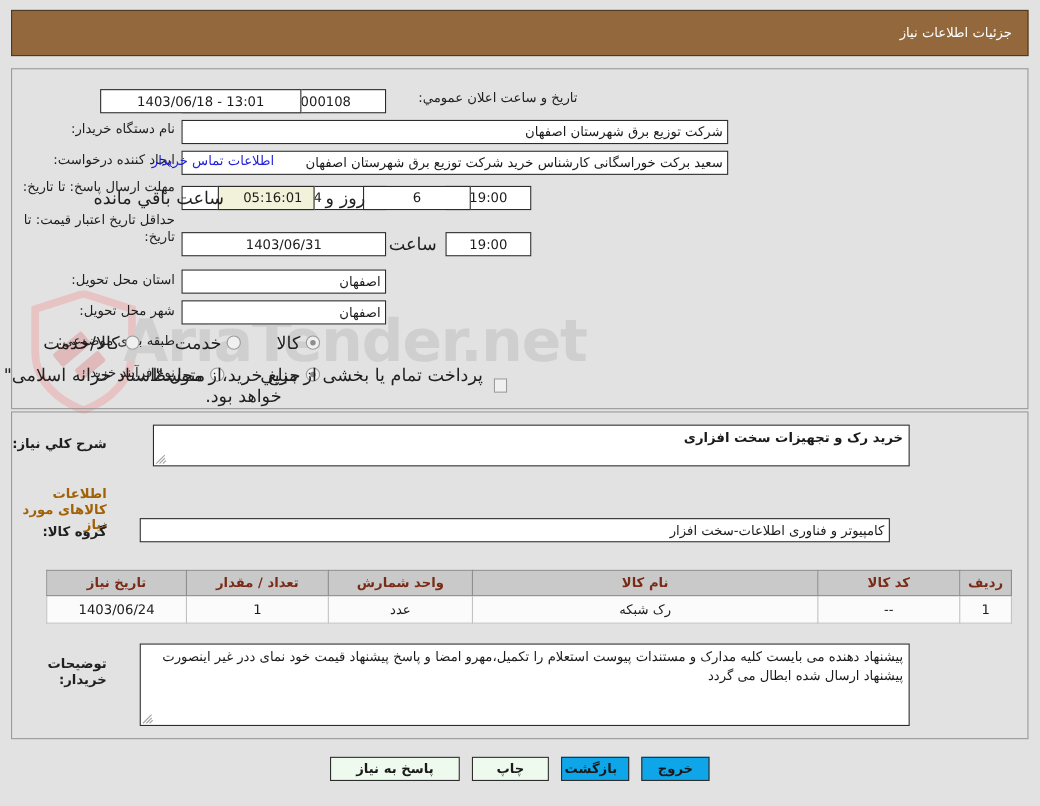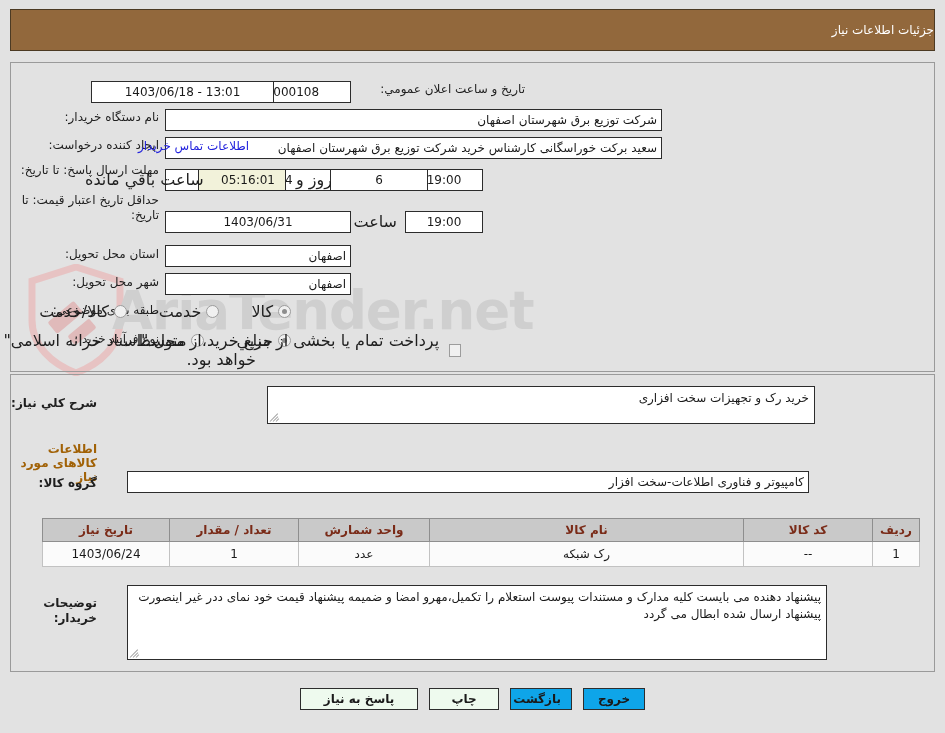--- a/index.html
+++ b/index.html
@@ -56,21 +56,21 @@
     width: 925px;
     height: 42px;
     box-sizing: border-box;
     background: #92683c;
     border: 1px solid #4c3a23;
     color: #ffffff;
     font-size: 12px;
     display: flex;
     align-items: center;
     justify-content: flex-start;
-    padding-right: 0;
+    padding-right: 14px;
     z-index: 2;
   }
 
   
   .panel {
     position: absolute;
     box-sizing: border-box;
     border: 1px solid #9a9a9a;
     background: transparent;
     z-index: 1;
@@ -366,21 +366,21 @@
   </span>
 </div>
 <div class="row" style="right:484px; top:331px; align-items:center; gap:7px;">
   <span class="chk"></span>
   <span class="plain">پرداخت تمام یا بخشی از مبلغ خرید،از محل "اسناد خزانه اسلامی" خواهد بود.</span>
 </div>
 
 <div class="row" style="right:848px; top:396px;">
   <span class="lbl lbl-bold">شرح کلي نیاز:</span>
 </div>
-<div class="ta" style="position:absolute; right:130px; top:386px; width:548px; height:38px; z-index:3;">
+<div class="ta" style="position:absolute; right:118px; top:386px; width:688px; height:38px; z-index:3;font-weight:bold;">
   <span>خرید رک و تجهیزات سخت افزاری</span>
   <span class="grip">
     <i style="left:0px; top:9px; width:11px;"></i>
     <i style="left:3px; top:9px; width:7px;"></i>
     <i style="left:6px; top:9px; width:4px;"></i>
   </span>
 </div>
 
 <div class="section-head" style="right:848px; top:442px;">اطلاعات کالاهای مورد نیاز</div>
 
@@ -409,21 +409,21 @@
       <td>1</td>
       <td>1403/06/24</td>
     </tr>
   </tbody>
 </table>
 
 <div class="row" style="right:848px; top:596px; width:62px; flex-wrap:wrap;">
   <span class="lbl lbl-bold">توضیحات خریدار:</span>
 </div>
 <div class="ta" style="position:absolute; right:118px; top:585px; width:700px; height:75px; z-index:3;">
-  <span>پیشنهاد دهنده می بایست کلیه مدارک و مستندات پیوست استعلام را تکمیل،مهرو امضا و ضمیمه پیشنهاد قیمت خود نمای ددر غیر اینصورت پیشنهاد ارسال شده ابطال می گردد</span>
+  <span>پیشنهاد دهنده می بایست کلیه مدارک و مستندات پیوست استعلام را تکمیل،مهرو امضا و پاسخ پیشنهاد قیمت خود نمای ددر غیر اینصورت پیشنهاد ارسال شده ابطال می گردد</span>
   <span class="grip">
     <i style="left:0px; top:9px; width:11px;"></i>
     <i style="left:3px; top:9px; width:7px;"></i>
     <i style="left:6px; top:9px; width:4px;"></i>
   </span>
 </div>
 
 <div id="footer">
   <div class="btn pink" style="width:62px;">خروج</div>
   <div class="btn pink" style="width:62px;">بازگشت</div>

